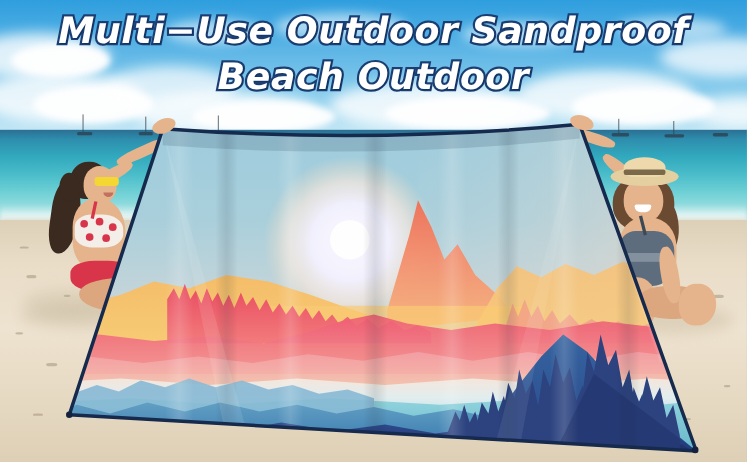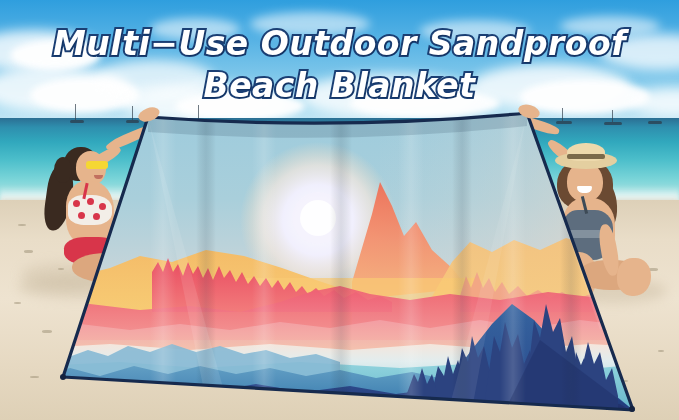--- a/index.html
+++ b/index.html
@@ -55,21 +55,21 @@
   .hair{position:absolute;background:#3a2a20;}
 
   
   #blanket{
     position:absolute;left:0;top:0;width:679px;height:420px;
   }
   #blanket svg{display:block;}
 
   
   .title{
-    position:absolute;left:0;top:24px;width:679px;
+    position:absolute;left:0;top:8px;width:679px;
     text-align:center;
     font-family:"DejaVu Sans",sans-serif;
     font-weight:bold;font-style:italic;
     color:#ffffff;
     letter-spacing:.5px;
     pointer-events:none;
   }
   .title .l1{display:block;font-size:33px;line-height:40px;}
   .title .l2{display:block;font-size:33px;line-height:40px;margin-top:2px;}
   .title span{
@@ -393,16 +393,16 @@
       <circle cx="63" cy="377" r="3" fill="#14223f"></circle>
       <circle cx="632" cy="409" r="3" fill="#14223f"></circle>
     </svg>
   </div>
 
   <div style="position:absolute;left:138px;top:108px;width:22px;height:13px;background:#e6b48c;border-radius:50%;transform:rotate(-20deg);"></div>
   <div style="position:absolute;left:518px;top:105px;width:22px;height:13px;background:#e6b48c;border-radius:50%;transform:rotate(16deg);"></div>
 
   <div class="title">
     <span class="l1">Multi−Use Outdoor Sandproof</span>
-    <span class="l2">Beach Blanket</span>
+    <span class="l2">Beach Outdoor</span>
   </div>
 
 </div>
 
 </body></html>

